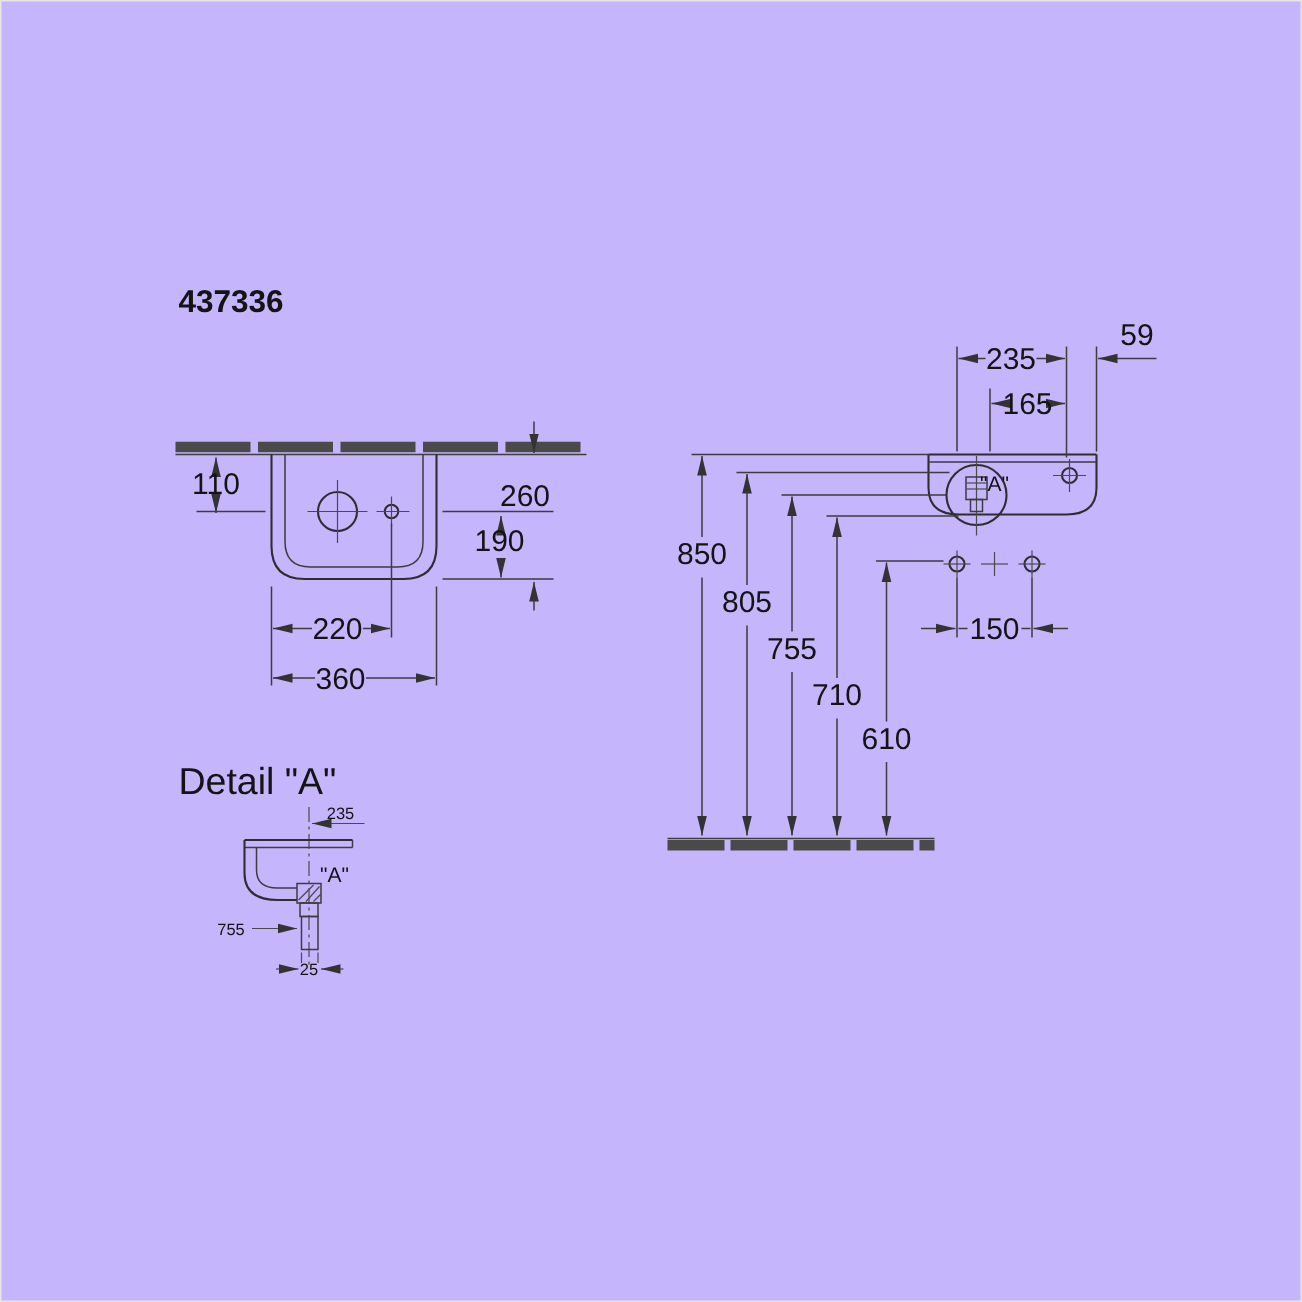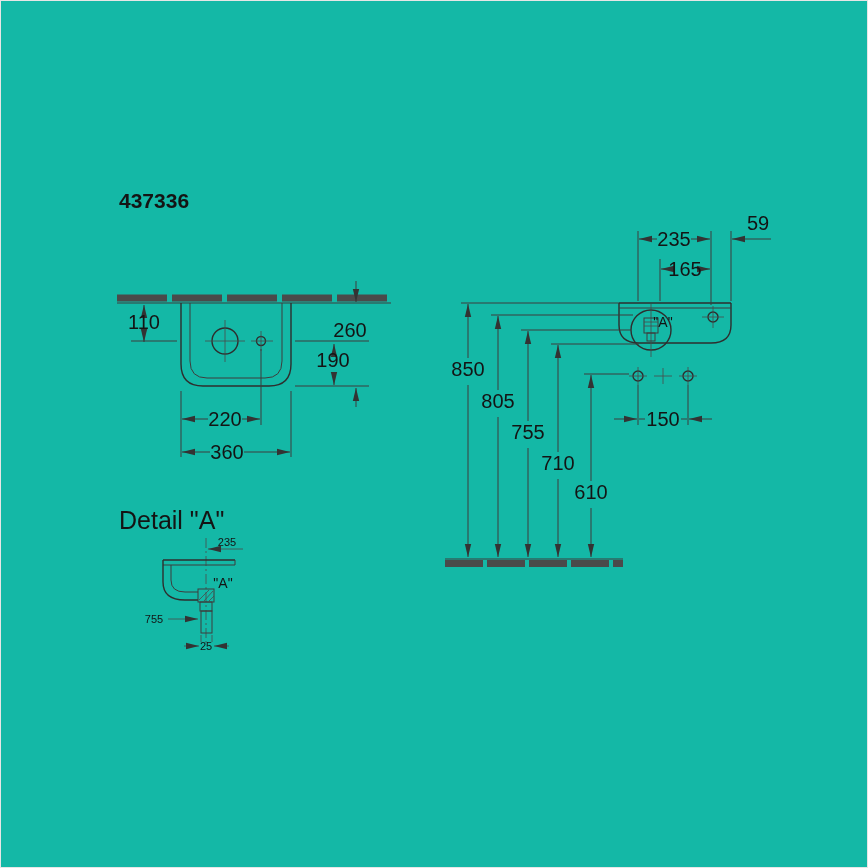--- a/index.html
+++ b/index.html
@@ -1,16 +1,16 @@
 <!DOCTYPE html>
 <html><head>
 <meta charset="utf-8">
 <style>
   html,body{margin:0;padding:0;background:#fff;}
-  .canvas{position:relative;width:868px;height:868px;background:#14b8a6;border:1px solid #e6e6e6;box-sizing:border-box;font-family:"Liberation Sans",sans-serif;}
+  .canvas{position:relative;width:868px;height:868px;background:#c4b5fd;border:1px solid #e6e6e6;box-sizing:border-box;font-family:"Liberation Sans",sans-serif;}
   svg{display:block;}
   svg text{fill:#141414;font-family:"Liberation Sans",sans-serif;stroke:none;}
   .ln{stroke:#3d3d3d;stroke-width:1;fill:none;}
   .ln2{stroke:#2e2e2e;stroke-width:1.4;fill:none;}
   .lnt{stroke:#4a4a4a;stroke-width:0.8;fill:none;}
   .hatch{stroke:#4a4a4a;stroke-width:7;fill:none;}
   .dim{font-size:20px;text-anchor:middle;}
   .dimS{font-size:11px;text-anchor:middle;}
   .ttl{font-size:21px;font-weight:bold;text-anchor:start;}
   .hd{font-size:25px;text-anchor:start;}

